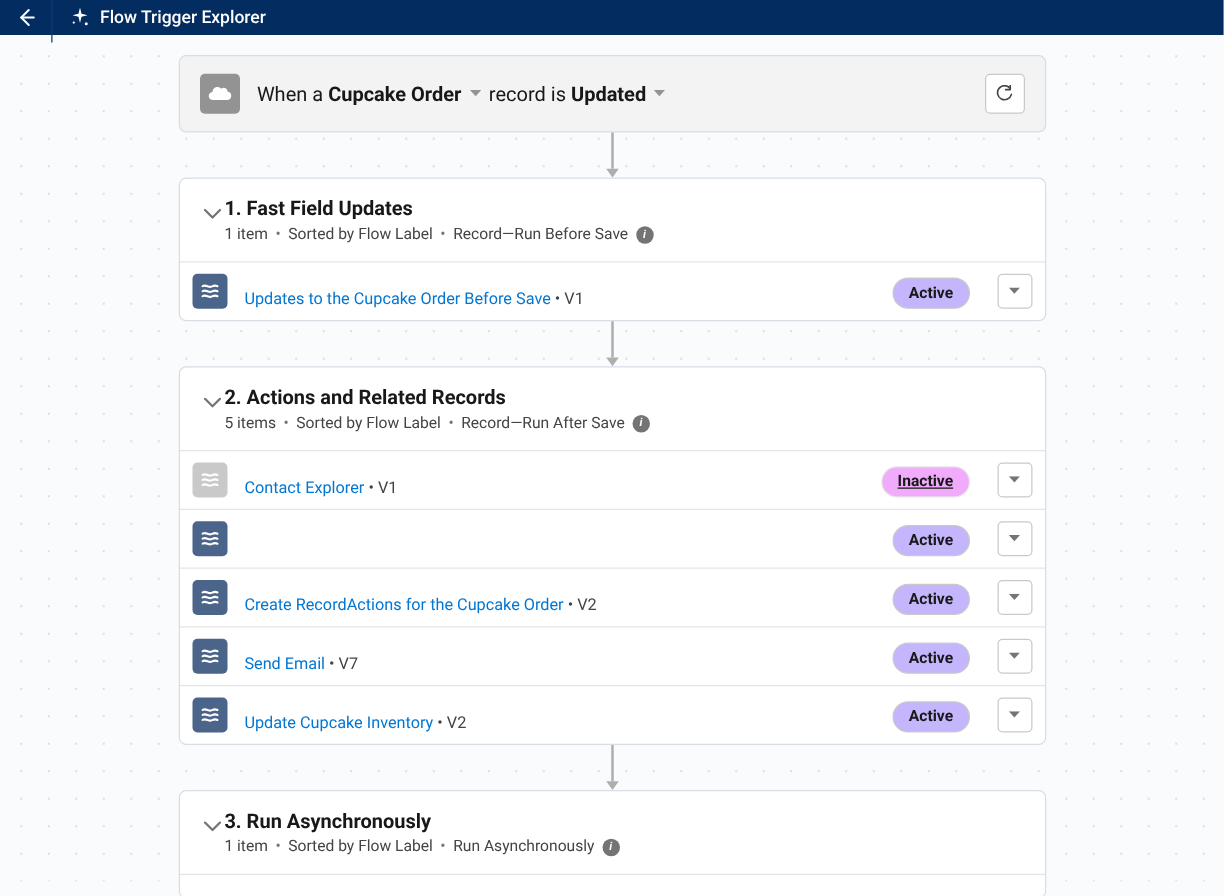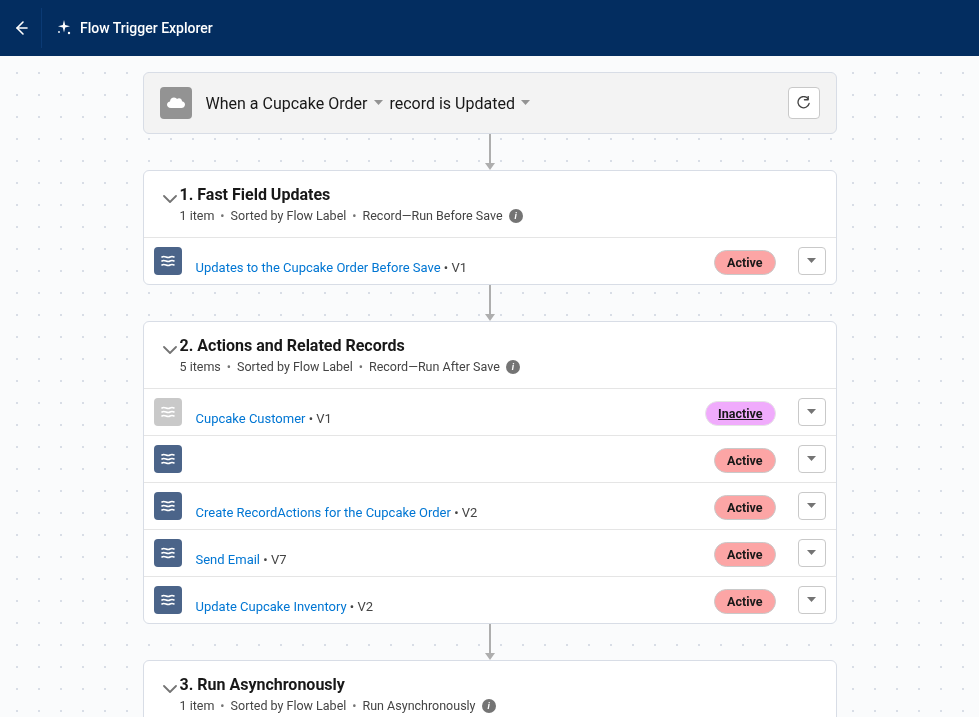--- a/index.html
+++ b/index.html
@@ -1,34 +1,34 @@
 <!DOCTYPE html>
 <html><head>
   <meta charset="utf-8">
   <style>
     * { box-sizing: border-box; margin: 0; padding: 0; }
     body { font-family: -apple-system, BlinkMacSystemFont, "Segoe UI", Roboto, Helvetica, Arial, sans-serif; background: #fafbfc; color: #181818; width: 979px; height: 717px; overflow: hidden; }
 
     
-    .topbar { height: 56px; background: #032d60; display: flex; align-items: center; color: #fff; }
+    .topbar { height: 28px; background: #032d60; display: flex; align-items: center; color: #fff; }
     .topbar .back { width: 42px; height: 40px; display: flex; align-items: center; justify-content: center; border-right: 1px solid #0b3a74; cursor: pointer; }
     .topbar .title-wrap { display: flex; align-items: center; gap: 8px; padding: 0 14px; }
     .topbar .title { font-size: 14px; font-weight: 500; }
     .spark-icon { width: 16px; height: 16px; display: inline-block; }
 
     
     .canvas { position: relative; width: 100%; height: calc(100% - 40px); background-image: radial-gradient(#d8dde6 1px, transparent 1px); background-size: 22px 22px; background-position: 6px 6px; padding-top: 16px; }
 
     .col { width: 694px; margin: 0 auto; }
 
     
     .trigger-card { background: #f3f3f3; border: 1px solid #d8dde6; border-radius: 6px; padding: 14px 16px; display: flex; align-items: center; gap: 14px; }
     .trigger-icon { width: 32px; height: 32px; background: #939393; border-radius: 4px; display: flex; align-items: center; justify-content: center; color: #fff; }
     .trigger-text { font-size: 16px; color: #181818; display: flex; align-items: center; flex-wrap: wrap; gap: 4px; }
-    .trigger-text strong { font-weight: 400; text-align: center; }
+    .trigger-text strong { font-weight: 700; text-align: center; }
     .caret-down { width: 10px; height: 10px; display: inline-flex; align-items: center; justify-content: center; color: #747474; margin: 0 2px; }
     .refresh-btn { margin-left: auto; width: 32px; height: 32px; background: #fff; border: 1px solid #c9c9c9; border-radius: 4px; display: flex; align-items: center; justify-content: center; cursor: pointer; }
 
     
     .arrow { display: flex; flex-direction: column; align-items: center; height: 36px; margin: 0 auto; }
     .arrow .line { width: 2px; flex: 1; background: #aeaeae; }
     .arrow .head { width: 0; height: 0; border-left: 5px solid transparent; border-right: 5px solid transparent; border-top: 7px solid #aeaeae; }
 
     
     .section { background: #fff; border: 1px solid #d8dde6; border-radius: 6px; overflow: hidden; }
@@ -41,21 +41,21 @@
 
     
     .flow-row { border-top: 1px solid #e5e5e5; padding: 9px 10px 9px 10px; display: flex; align-items: flex-end; gap: 14px; }
     .flow-icon { width: 28px; height: 28px; border-radius: 4px; display: flex; align-items: center; justify-content: center; }
     .flow-icon.active { background: #4b6489; }
     .flow-icon.inactive { background: #c9c9c9; }
     .flow-label { font-size: 13px; }
     .flow-label a { color: #0176d3; text-decoration: none; }
     .flow-version { color: #444; }
     .row-spacer { flex: 1; }
-    .badge { font-size: 12.5px; font-weight: 700; color: #181818; padding: 4px 12px; border-radius: 14px; border: 1px solid #c9c9c9; background: #fca5a5; }
+    .badge { font-size: 12.5px; font-weight: 700; color: #181818; padding: 4px 12px; border-radius: 14px; border: 1px solid #c9c9c9; background: #c4b5fd; }
     .badge.inactive { background: #f0abfc; border-color: #e5e5e5; text-decoration: underline; }
     .drop-btn { width: 28px; height: 28px; border: 1px solid #c9c9c9; border-radius: 4px; background: #fff; display: flex; align-items: center; justify-content: center; cursor: pointer; margin-left: 8px; }
 
     svg { display: block; }
   </style>
 </head>
 <body>
 
 <div class="topbar">
   <div class="back">
@@ -177,21 +177,21 @@
             </div>
           </div>
           <div class="flow-row">
             <div class="flow-icon inactive">
               <svg width="16" height="16" viewBox="0 0 16 16">
                 <path d="M2 4 C5 2 7 6 10 4 C12 3 14 4 14 4" stroke="#fff" stroke-width="1.6" fill="none" stroke-linecap="round"></path>
                 <path d="M2 8 C5 6 7 10 10 8 C12 7 14 8 14 8" stroke="#fff" stroke-width="1.6" fill="none" stroke-linecap="round"></path>
                 <path d="M2 12 C5 10 7 14 10 12 C12 11 14 12 14 12" stroke="#fff" stroke-width="1.6" fill="none" stroke-linecap="round"></path>
               </svg>
             </div>
-            <div class="flow-label"><a href="#">Cupcake Customer</a> <span class="flow-version">• <span>V1</span></span></div>
+            <div class="flow-label"><a href="#">Contact Explorer</a> <span class="flow-version">• <span>V1</span></span></div>
             <div class="row-spacer"></div>
             <span class="badge inactive">Inactive</span>
             <div class="drop-btn">
               <svg width="9" height="6" viewBox="0 0 9 6">
                 <path d="M0 0 L4.5 5 L9 0 Z" fill="#747474"></path>
               </svg>
             </div>
           </div>
           <div class="flow-row">
             <div class="flow-icon active">

